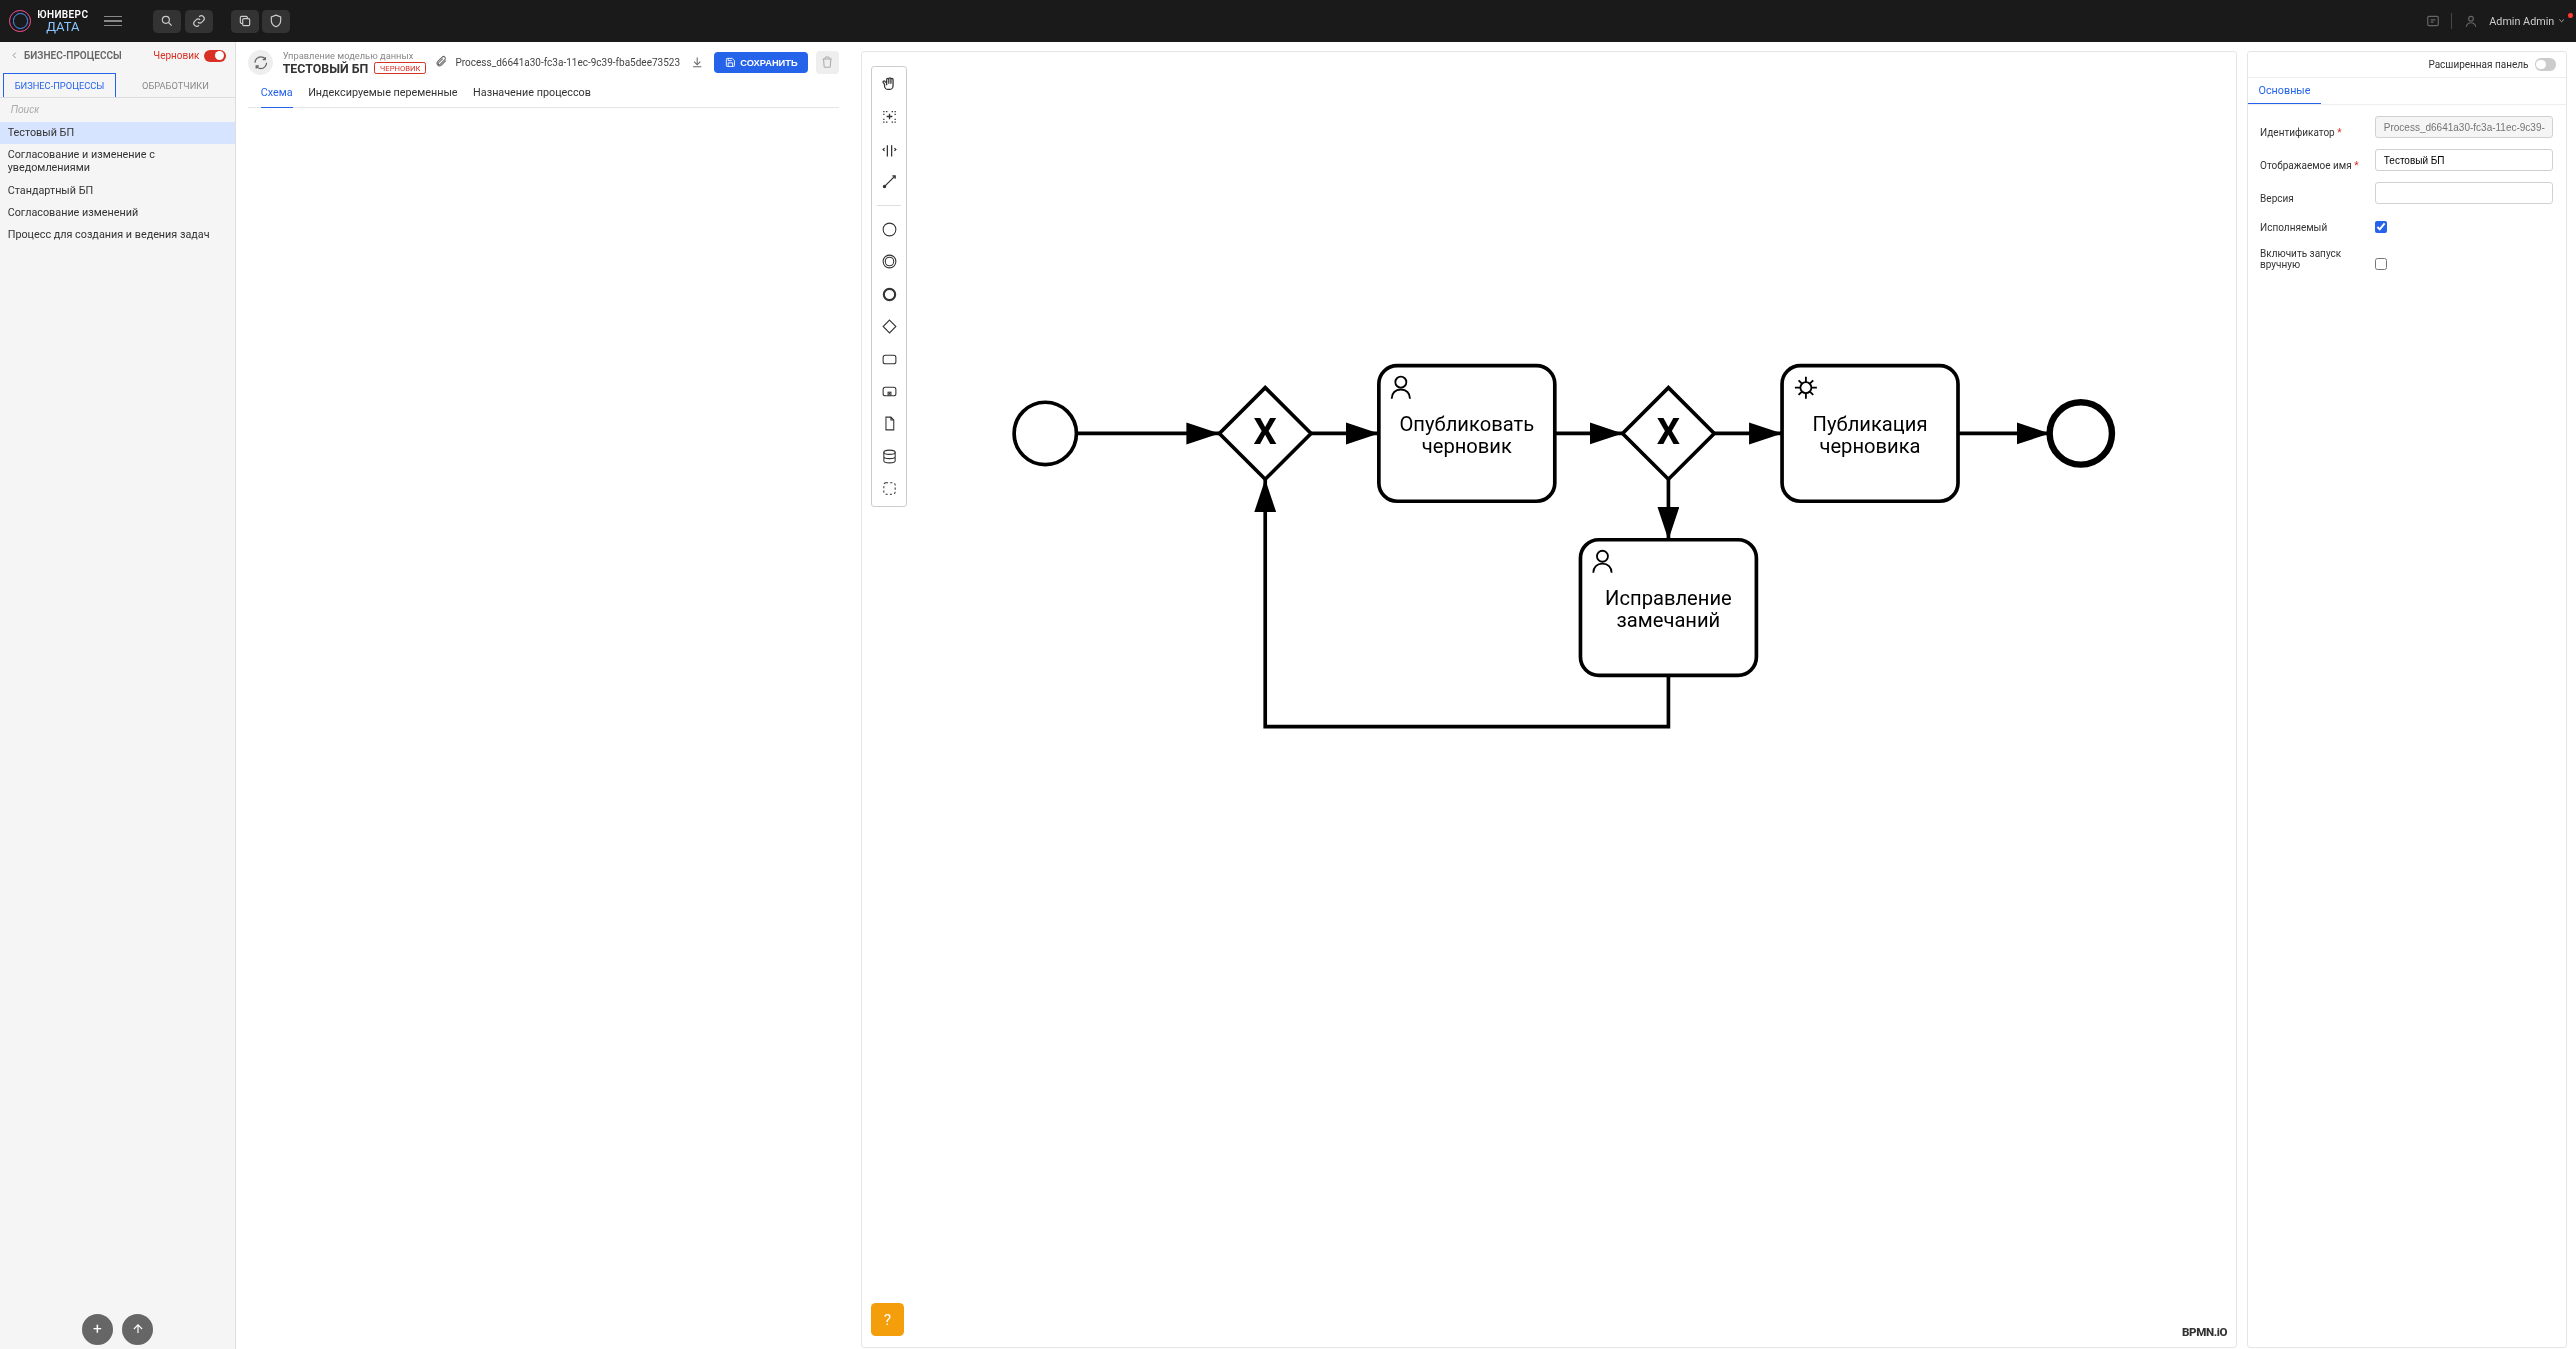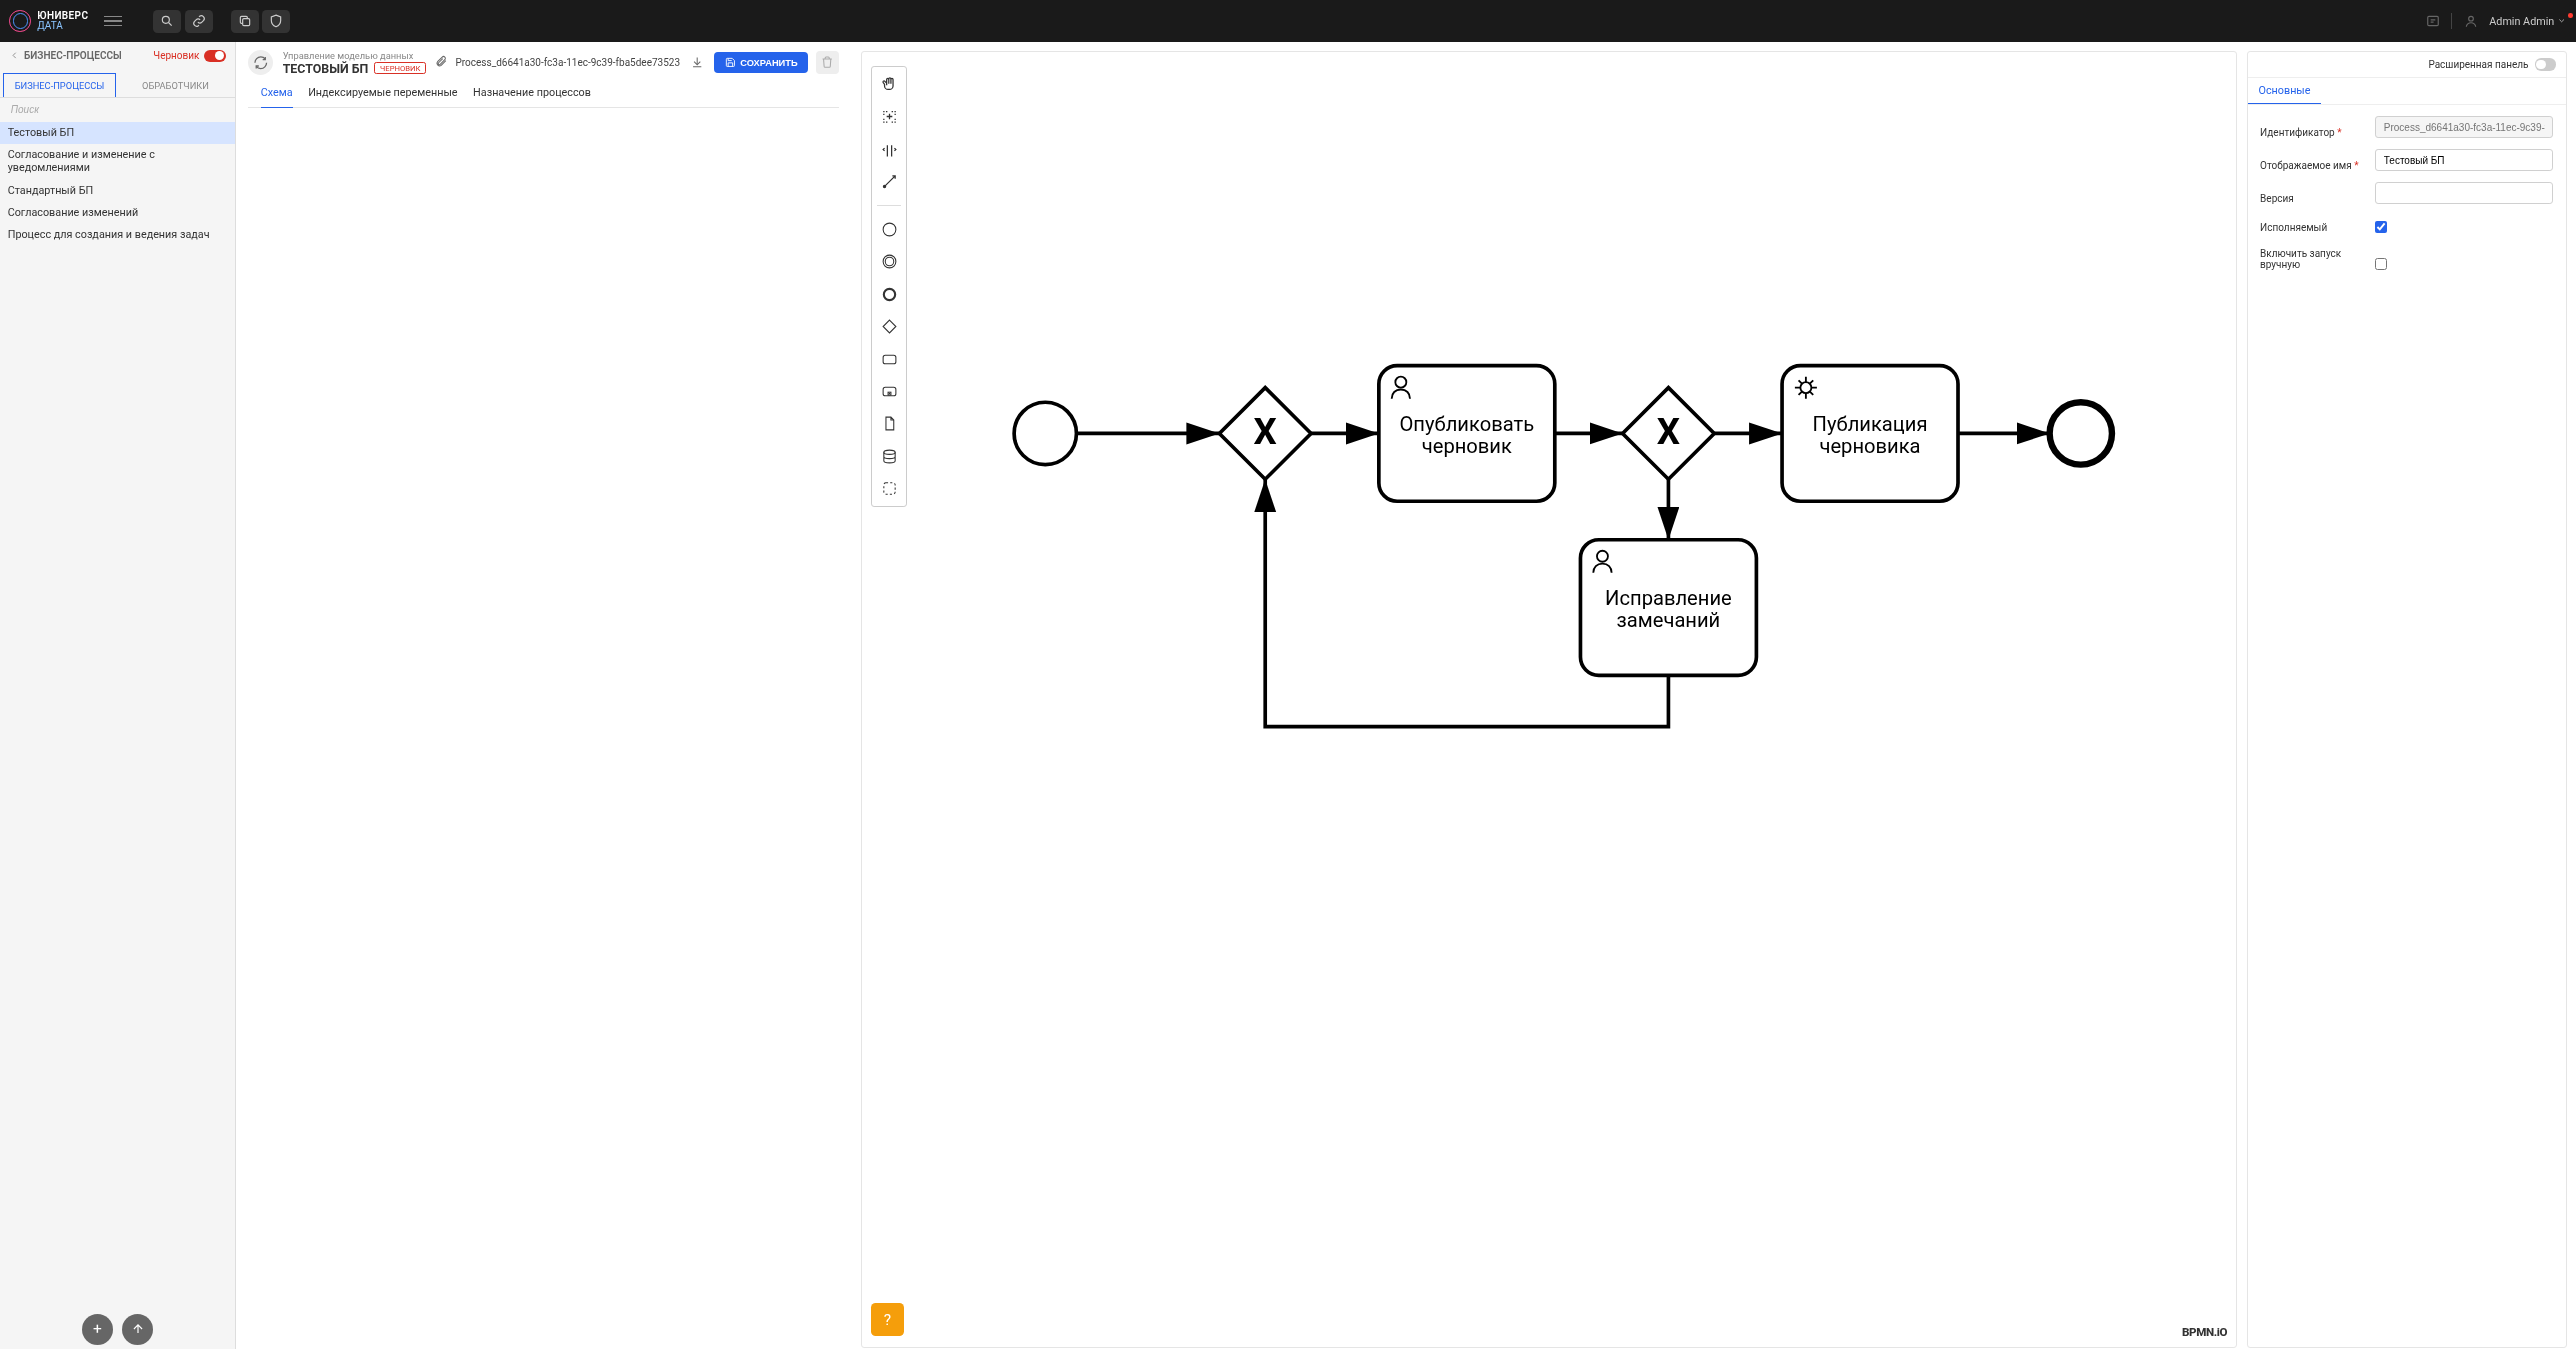--- a/index.html
+++ b/index.html
@@ -5,21 +5,21 @@
 * { margin: 0; padding: 0; box-sizing: border-box; }
 body { font-family: -apple-system, BlinkMacSystemFont, "Segoe UI", Roboto, Arial, sans-serif; font-size: 10.8px; color: #333; background: #f5f5f5; overflow: hidden; }
 
 
 .topbar { height: 42px; background: #1a1a1a; display: flex; align-items: center; padding: 0 9.3px; color: #fff; }
 .logo-wrap { display: flex; align-items: center; gap: 6.2px; margin-right: 15.5px; }
 .logo-icon { width: 21.7px; height: 21.7px; border-radius: 50%; border: 1.5px solid #ff4d94; position: relative; }
 .logo-icon::after { content: ""; position: absolute; inset: 2.3px; border-radius: 50%; border: 1.5px solid #4d94ff; }
 .logo-text { display: flex; flex-direction: column; line-height: 1; }
 .logo-title { font-size: 10px; font-weight: 600; letter-spacing: 0.4px; }
-.logo-sub { font-size: 10px; color: #8bc5ff; }
+.logo-sub { font-size: 13px; color: #8bc5ff; text-align: center; }
 .hamburger { width: 18.6px; height: 18.6px; display: flex; flex-direction: column; justify-content: center; gap: 3.1px; cursor: pointer; margin-right: 31px; }
 .hamburger span { height: 1.5px; background: #888; }
 .top-icons { display: flex; gap: 3.1px; }
 .top-icon-btn { width: 28px; height: 23px; background: #333; border-radius: 4.6px; display: flex; align-items: center; justify-content: center; cursor: pointer; color: #ccc; }
 .top-icon-btn .tb-svg { width: 14px; height: 14px; }
 .top-right { margin-left: auto; display: flex; align-items: center; gap: 9.3px; color: #ccc; }
 .user-name { font-size: 10.8px; position: relative; }
 .user-dot { position: absolute; top: -1.5px; right: -6.2px; width: 4.6px; height: 4.6px; background: #ff3b30; border-radius: 50%; }
 
 

